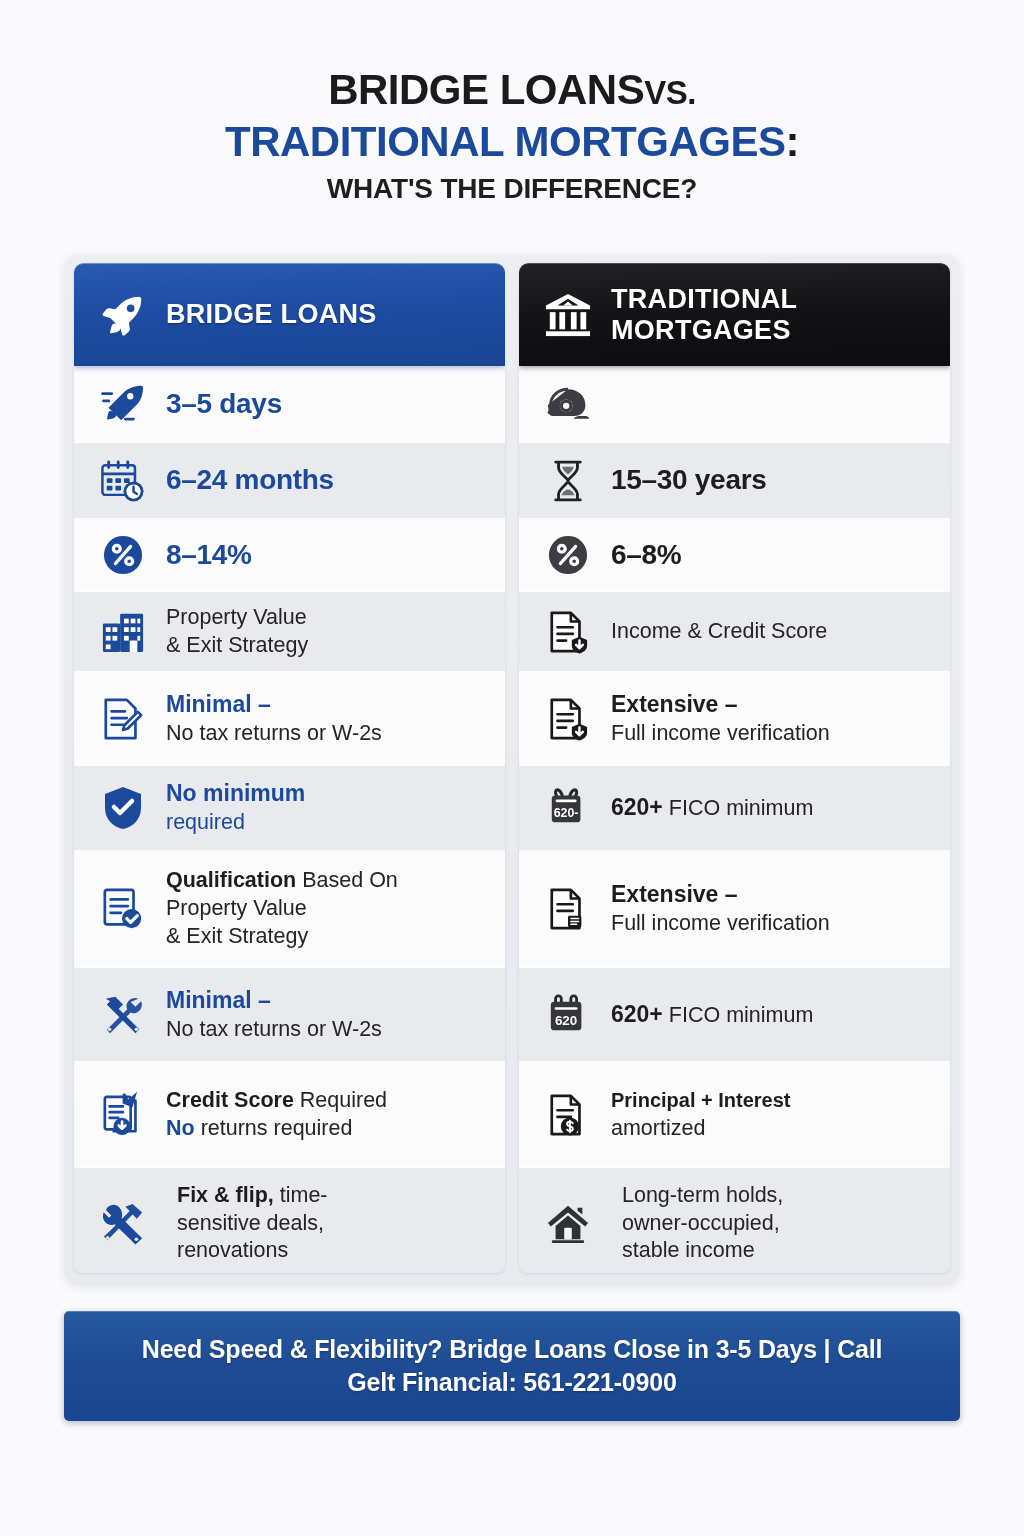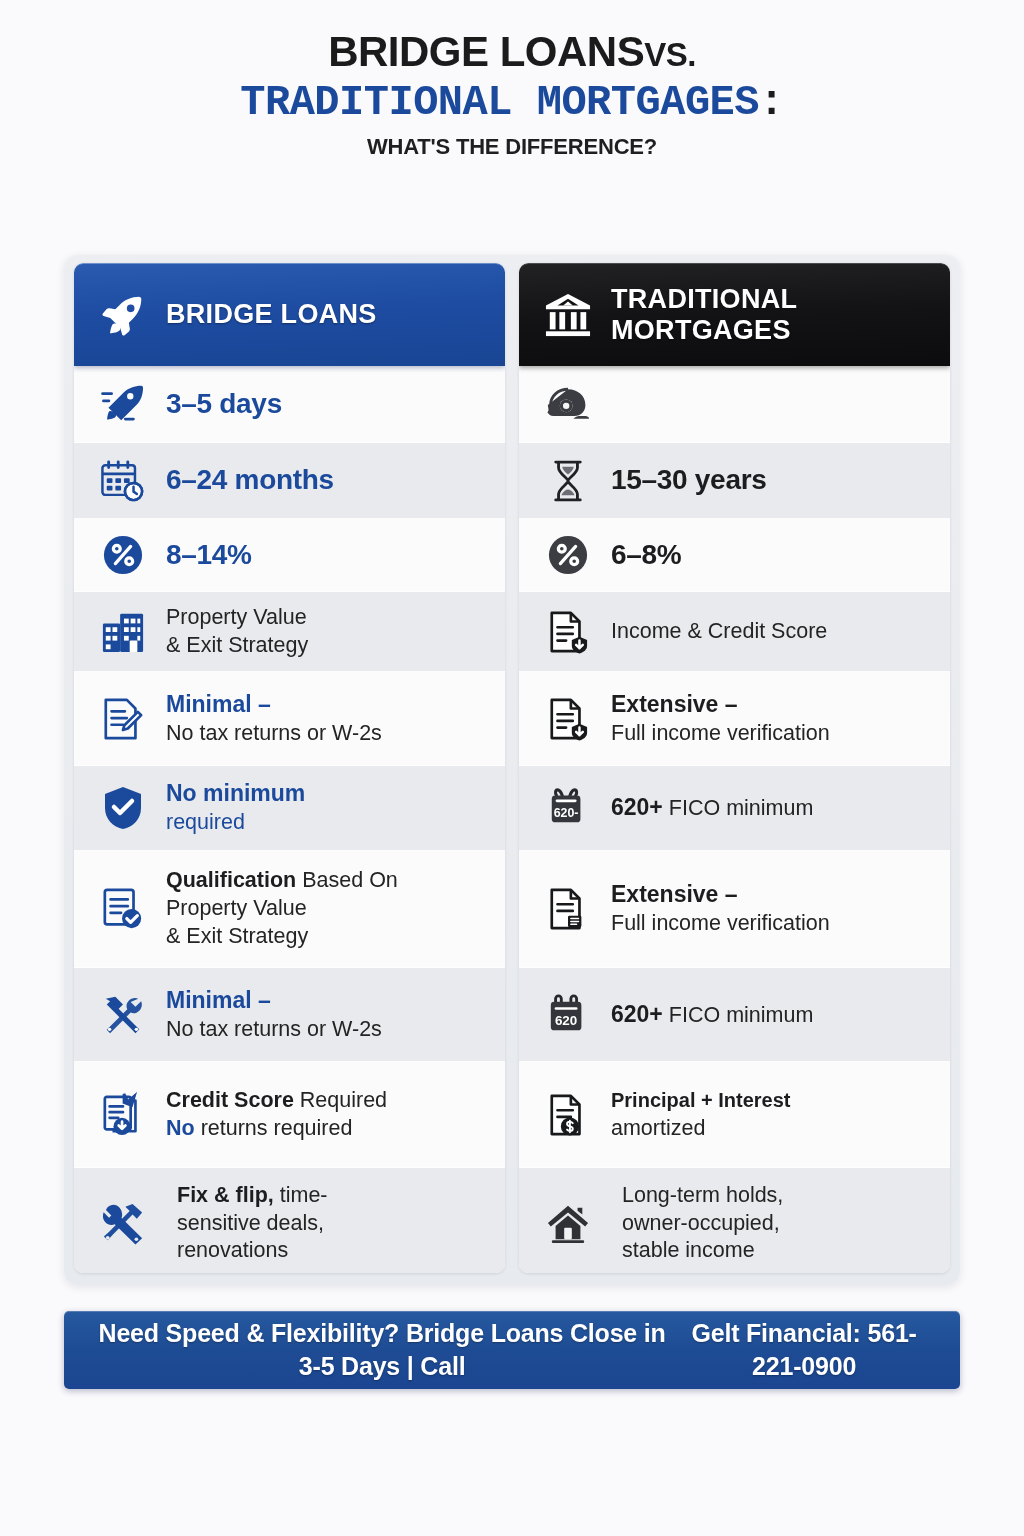--- a/index.html
+++ b/index.html
@@ -8,44 +8,43 @@
     width: 1024px;
     height: 1536px;
     background: #faf9fb;
     font-family: "Liberation Sans", sans-serif;
     overflow: hidden;
     position: relative;
   }
 
   
   .title-block {
-    padding-top: 28px;
+    padding-top: 66px;
     text-align: center;
   }
   .title-line1 {
     font-size: 42px;
     font-weight: bold;
     letter-spacing: -0.5px;
     line-height: 1.16;
     color: #1b1b1b;
   }
   .title-line1 .vs {
     font-size: 33px;
   }
   .title-line2 {
     font-size: 42px;
     font-weight: bold;
     letter-spacing: -0.5px;
     line-height: 1.28;
     color: #1b4a9c;
-    font-family: Liberation Mono, monospace;
   }
   .title-line2 .colon { color: #1b1b1b; }
   .title-line3 {
-    font-size: 22px;
+    font-size: 28px;
     font-weight: bold;
     letter-spacing: -0.2px;
     line-height: 1.5;
     color: #1f1f1f;
     text-align: center;
   }
 
   
   .card {
     position: absolute;
@@ -148,26 +147,26 @@
   .h8 { height: 94px; }
   .h9 { height: 106px; }
   .h10{ height: 111px; gap: 25px; }
 
   
   .cta {
     position: absolute;
     left: 64px;
     top: 1311px;
     width: 896px;
-    height: 78px;
+    height: 110px;
     background: linear-gradient(180deg,#26599f 0%,#1e4c94 50%,#1b4590 100%);
     border-radius: 5px;
     box-shadow: 0 2px 6px rgba(20,40,90,.30), inset 0 1px 0 rgba(255,255,255,.22);
     display: flex;
-    flex-direction: row;
+    flex-direction: column;
     align-items: center;
     justify-content: center;
     padding: 0 26px;
   }
   .cta-line {
     color: #ffffff;
     font-size: 25px;
     font-weight: bold;
     letter-spacing: -.2px;
     line-height: 1.32;

